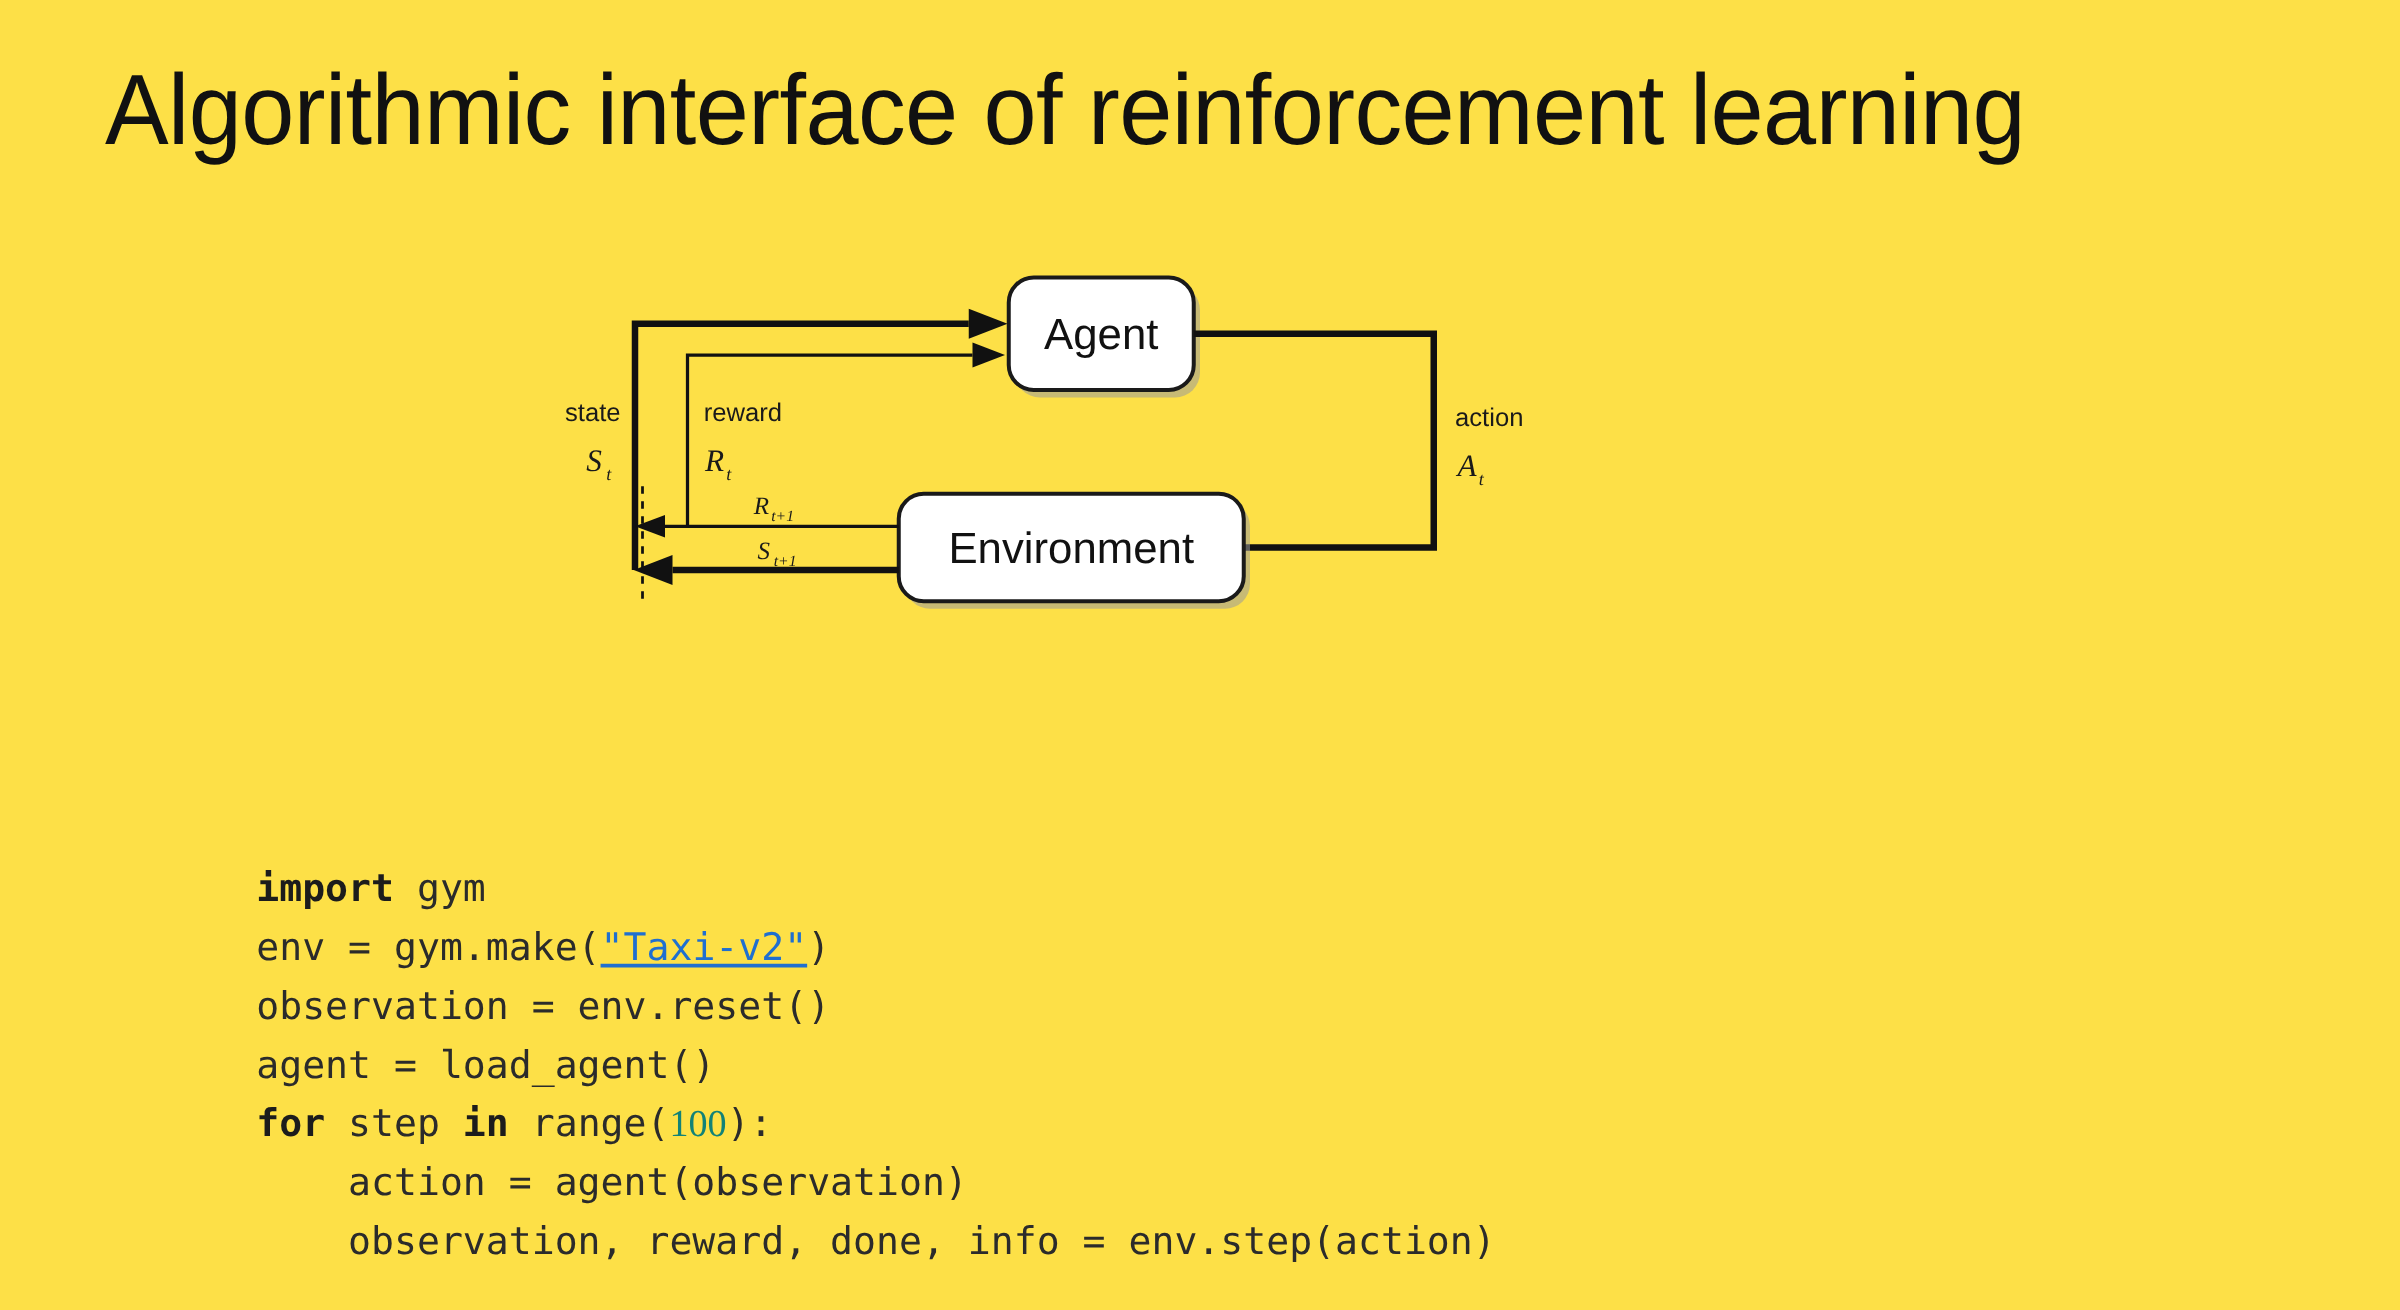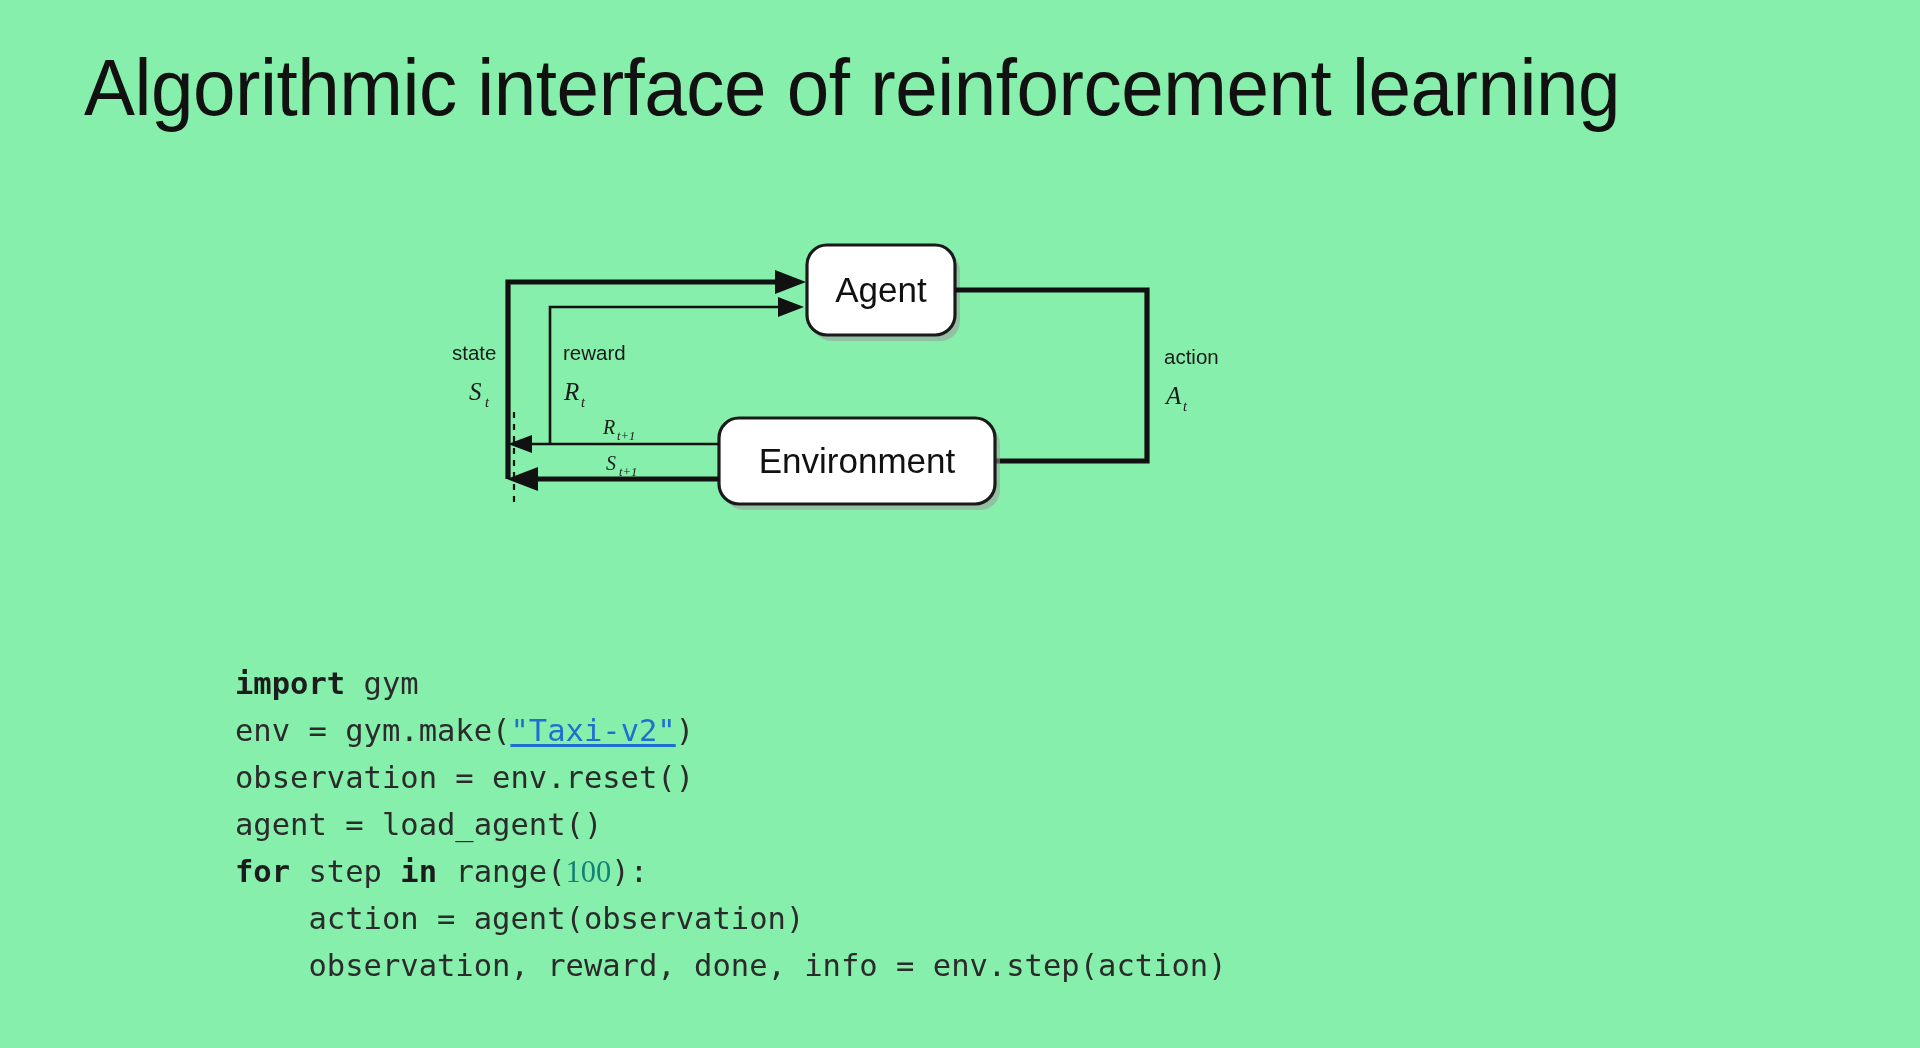--- a/index.html
+++ b/index.html
@@ -13,21 +13,21 @@
     height: 1048px;
     overflow: hidden;
     font-family: "Liberation Sans", sans-serif;
     color: #000000;
     position: relative;
   }
 
   .slide {
     position: absolute;
     inset: 0;
-    background: #86efac;
+    background: #fde047;
     padding-left: 20px;
   }
 
   
   .slide-title {
     position: absolute;
     left: 84px;
     top: 40px;
     width: 1790px;
     font-family: "Liberation Sans", sans-serif;
@@ -38,21 +38,21 @@
     color: #111111;
     white-space: nowrap;
     transform: scaleX(0.955);
     transform-origin: left top;
   }
 
   
   .diagram {
     position: absolute;
     left: 380px;
-    top: 212px;
+    top: 189px;
     width: 820px;
     height: 330px;
   }
   .diagram svg {
     display: block;
     width: 820px;
     height: 330px;
     overflow: visible;
   }
   .node-box {
@@ -110,28 +110,27 @@
     font-family: "Liberation Serif", serif;
     font-style: italic;
     font-size: 12.5px;
     fill: #1a1a1a;
   }
 
   
   .code-block {
     position: absolute;
     left: 205px;
-    top: 660px;
+    top: 688px;
     font-family: "DejaVu Sans Mono", "Liberation Mono", monospace;
     font-size: 30.5px;
     line-height: 47px;
     color: #2b2b2b;
     white-space: pre;
     letter-spacing: 0px;
-    margin-left: 30px;
   }
   .code-line { display: block; height: 47px; }
   .tok-kw { font-weight: bold; color: #1c1c1c; }
   .tok-str-link {
     color: #1f6fd0;
     text-decoration: underline;
     text-underline-offset: 3px;
   }
   .tok-num { color: #128277; font-family: Liberation Serif, serif; }
 </style>

